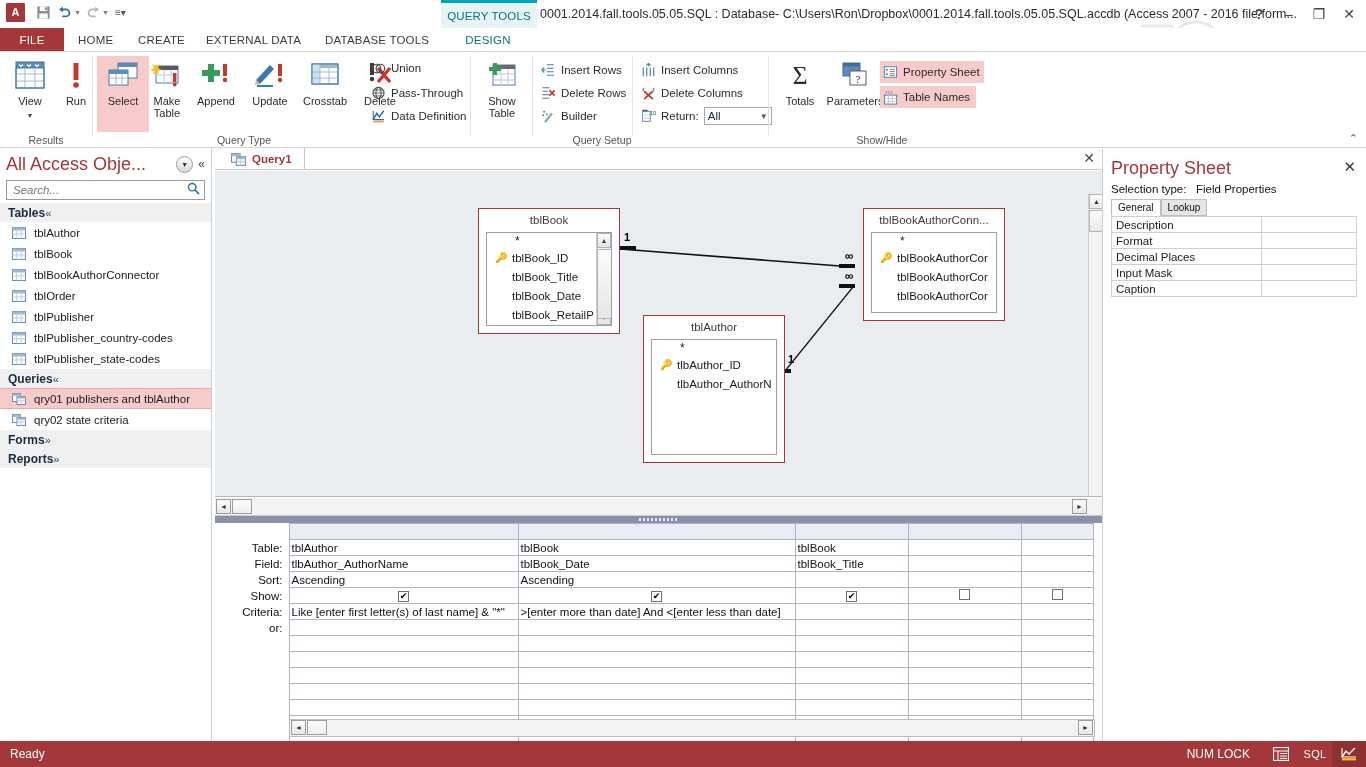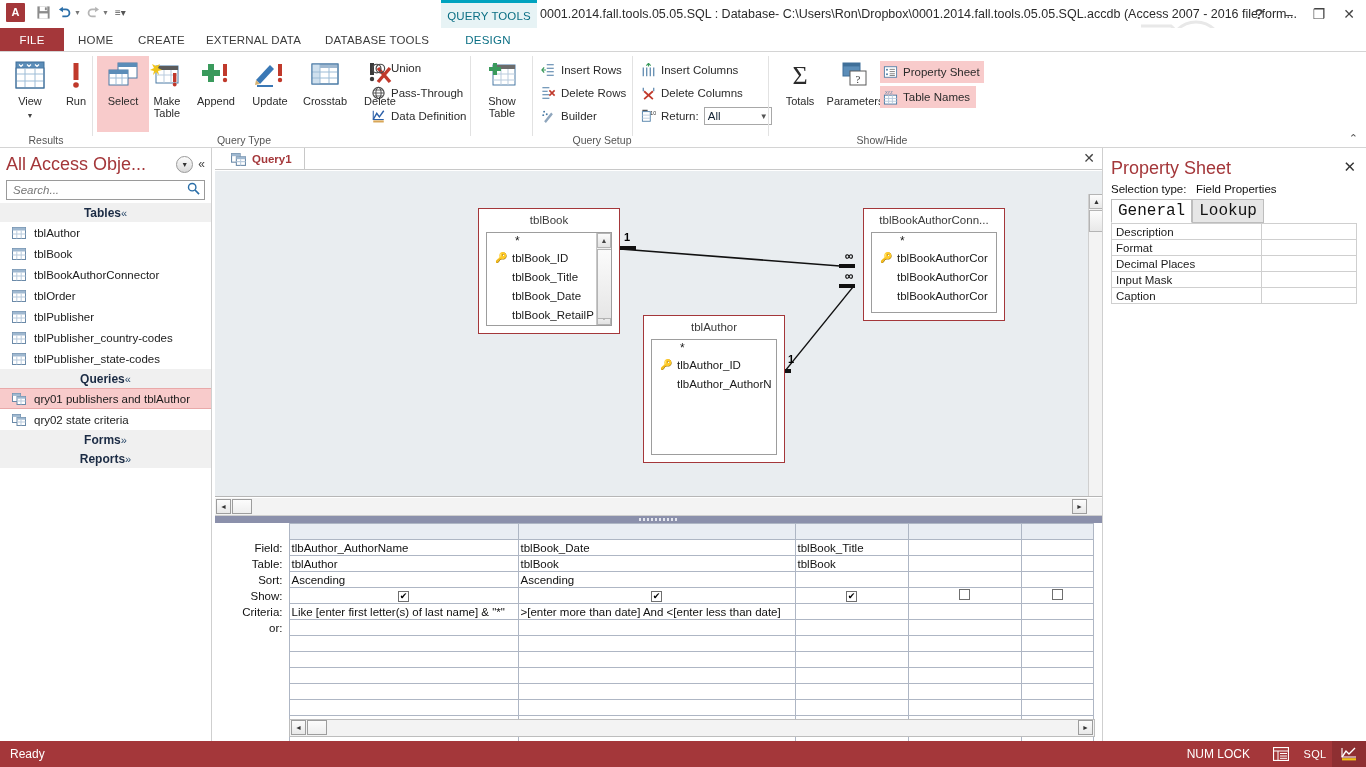--- a/index.html
+++ b/index.html
@@ -124,21 +124,21 @@
   .nav-search {
     position: relative; margin: 0 6px 3px 6px; height: 20px; border: 1px solid #9a9a9a;
     background: #fff; display: flex; align-items: center; padding: 0 4px;
   }
   .nav-search input {
     border: 0; outline: 0; flex: 1; font-size: 11.5px; font-style: italic; color: #3a3a3a;
     font-family: "Liberation Sans", sans-serif; background: transparent;
   }
   .nav-search .mag { color: #2a6ea8; font-size: 13px; }
   .nav-group {
-    display: flex; align-items: center; justify-content: center;
+    display: flex; align-items: center; justify-content: flex-start;
     height: 19px; padding: 0 8px 0 8px; font-size: 12px; font-weight: bold; color: #1b2b44;
     background: #f0f0f0;
   }
   .nav-group .chev { font-size: 11px; color: #2b4a6b; font-weight: normal; }
   .nav-item {
     display: flex; align-items: center; gap: 8px; height: 21px; padding-left: 12px;
     font-size: 11.5px; color: #1a1a1a;
   }
   .nav-item.sel { background: #f8cbcb; border-top:1px solid #e9a9a9; border-bottom:1px solid #e9a9a9; }
 
@@ -240,21 +240,21 @@
 
   
   .propsheet {
     position: absolute; left: 1102px; top: 148px; width: 264px; height: 593px;
     background: #fff; border-left: 1px solid #cfcfcf;
   }
   .ps-title { font-size: 18px; color: #a4373a; padding: 10px 0 0 8px; }
   .ps-close { position: absolute; right: 10px; top: 10px; font-size: 15px; color: #333; }
   .ps-sel { font-size: 11.5px; padding: 4px 0 4px 8px; color: #111; }
   .ps-tabs { display: flex; padding-left: 8px; align-items: flex-end; gap: 0px; }
-  .ps-tab { font-size: 16px; padding: 2px 6px; color: #111; border: 1px solid transparent; font-family: Liberation Mono, monospace; }
+  .ps-tab { font-size: 10px; padding: 2px 6px; color: #111; border: 1px solid transparent; }
   .ps-tab.active { background: #fff; border: 1px solid #bdbdbd; border-bottom-color: #fff;
                    position: relative; z-index: 2; }
   .ps-tab.inactive { background: #e6e6e6; border: 1px solid #bdbdbd; }
   .ps-grid { margin: 0 10px 0 8px; border: 1px solid #bdbdbd; border-top: 1px solid #bdbdbd;
              border-collapse: collapse; width: 246px; }
   .ps-grid td { border: 1px solid #cfcfcf; height: 16px; font-size: 11.5px; padding: 0 4px; }
   .ps-grid td.k { width: 150px; }
 
   
   .statusbar {
@@ -856,32 +856,32 @@
         <tbody>
           <tr>
             <td class="qg-rowlbl"></td>
             <td class="qg-head"></td>
             <td class="qg-head"></td>
             <td class="qg-head"></td>
             <td class="qg-head"></td>
             <td class="qg-head"></td>
           </tr>
           <tr>
+            <td class="qg-rowlbl">Table:</td>
+            <td>tblAuthor</td>
+            <td>tblBook</td>
+            <td>tblBook</td>
+            <td></td>
+            <td></td>
+          </tr>
+          <tr>
             <td class="qg-rowlbl">Field:</td>
             <td>tlbAuthor_AuthorName</td>
             <td>tblBook_Date</td>
             <td>tblBook_Title</td>
-            <td></td>
-            <td></td>
-          </tr>
-          <tr>
-            <td class="qg-rowlbl">Table:</td>
-            <td>tblAuthor</td>
-            <td>tblBook</td>
-            <td>tblBook</td>
             <td></td>
             <td></td>
           </tr>
           <tr>
             <td class="qg-rowlbl">Sort:</td>
             <td>Ascending</td>
             <td>Ascending</td>
             <td></td>
             <td></td>
             <td></td>

